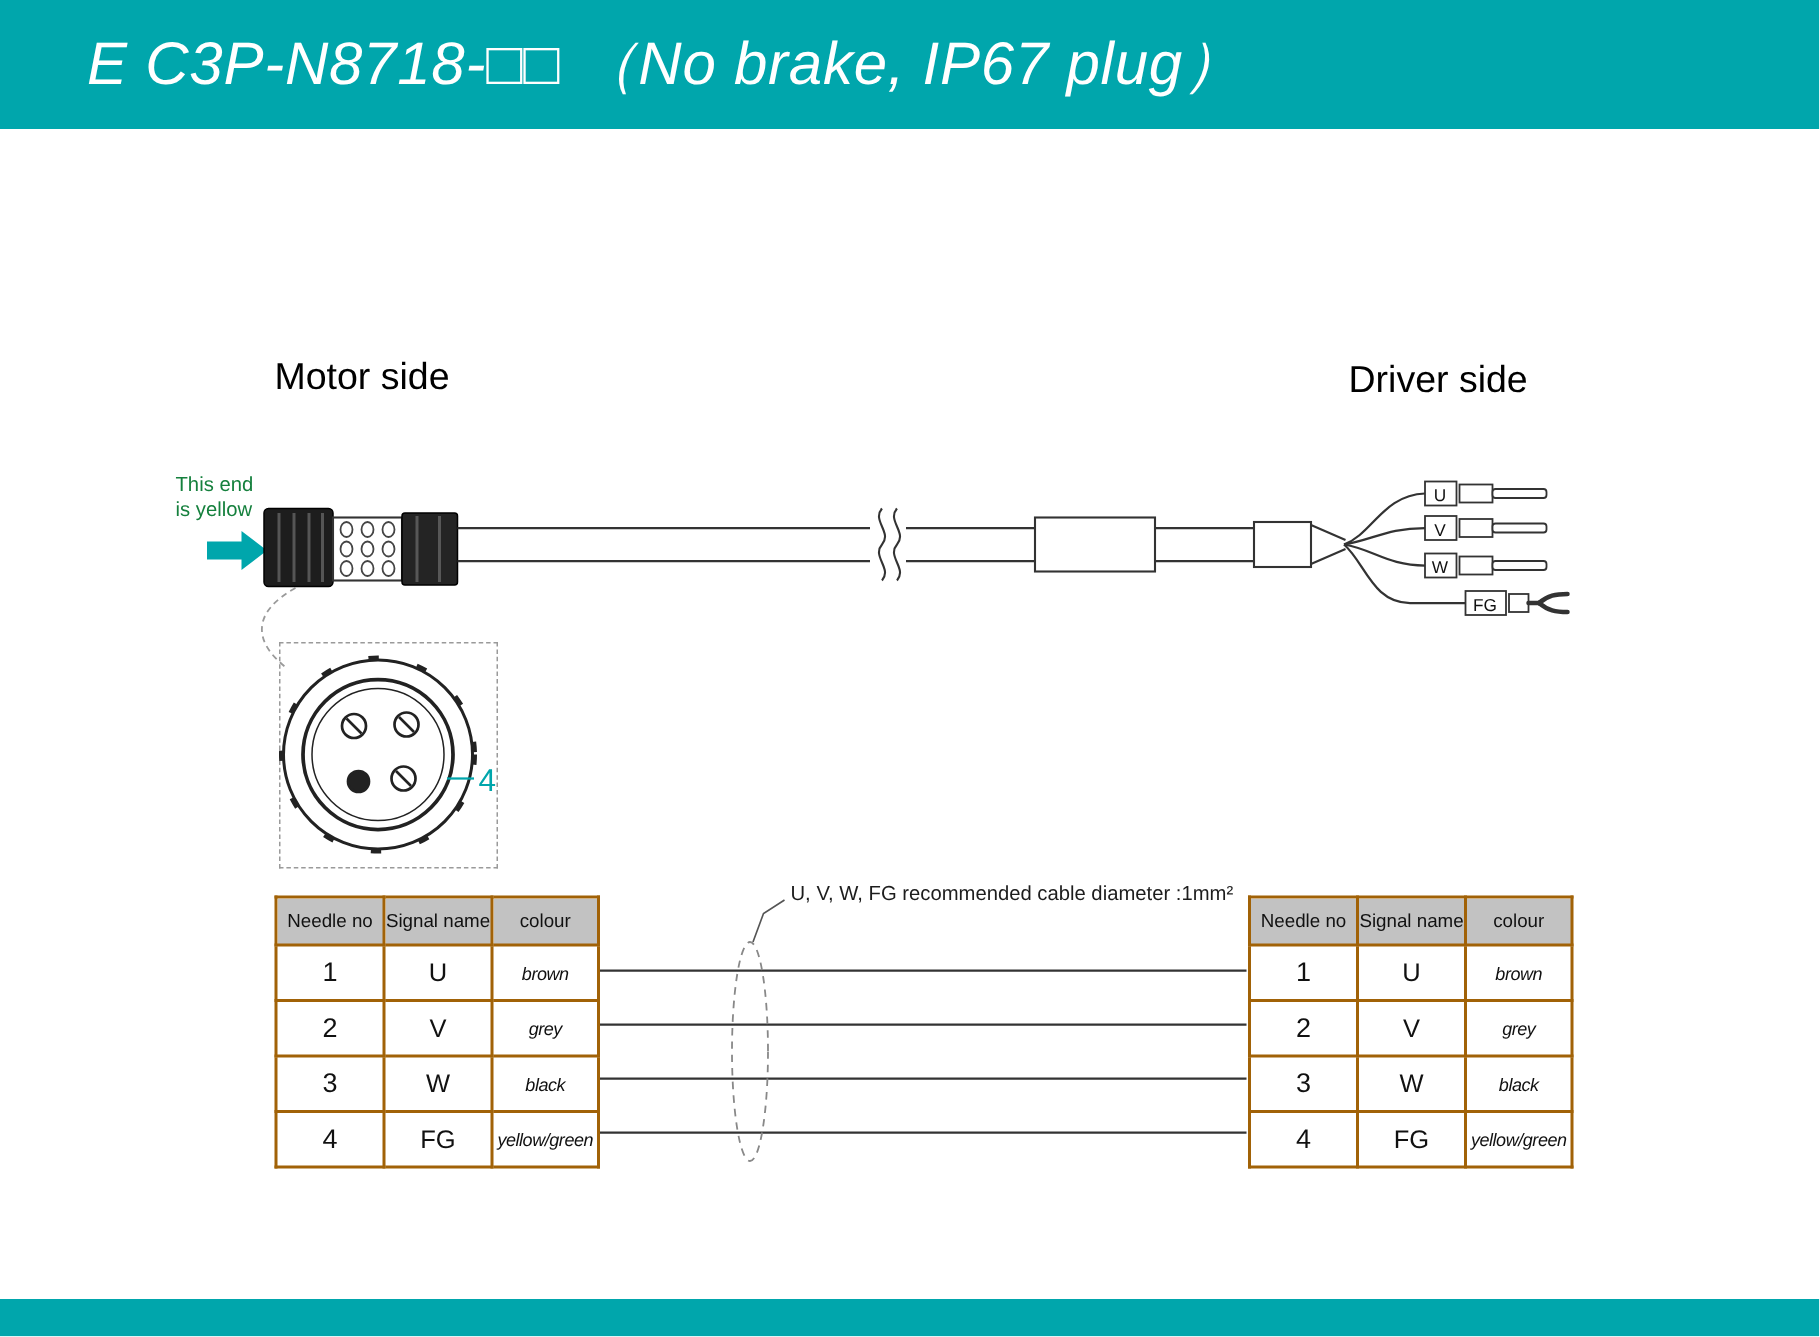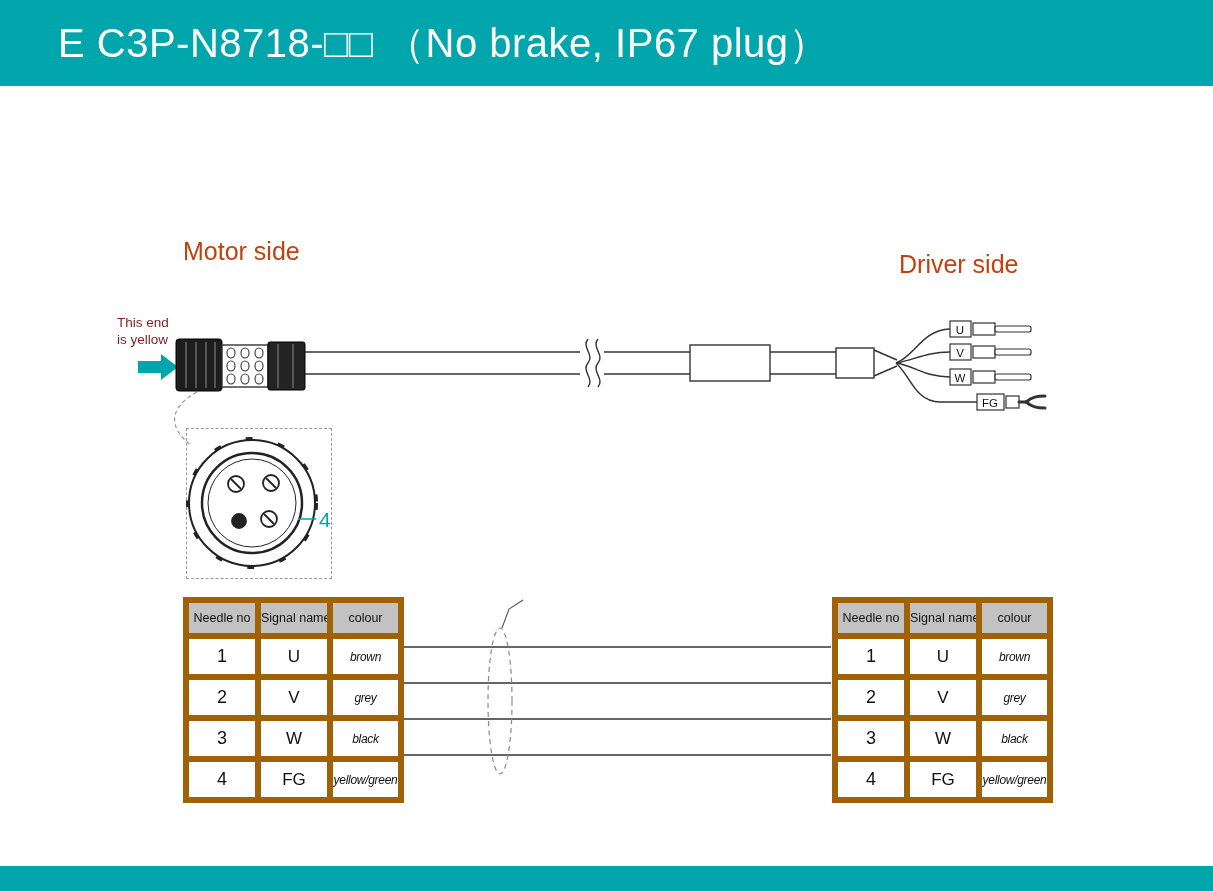--- a/index.html
+++ b/index.html
@@ -10,33 +10,34 @@
 
   
   #banner {
     position:absolute; left:0; top:0; width:1213px; height:86px;
     background:#00A6AC;
   }
   #banner .title {
     position:absolute; left:58px; top:0; height:112px; line-height:86px;
     color:#ffffff; font-size:40px; font-weight:400; letter-spacing:0.5px;
     white-space:nowrap;
+    font-style:italic;
   }
 
   
   #footer-bar {
     position:absolute; left:0; top:866px; width:1213px; height:25px;
     background:#00A6AC;
   }
 
   
-  .side-label { position:absolute; font-size:25px; font-weight:400; color:#c2410c; white-space:nowrap; }
+  .side-label { position:absolute; font-size:25px; font-weight:400; color:#000000; white-space:nowrap; }
 
   .visible-end {
-    position:absolute; left:117px; top:314px; font-size:13.5px; line-height:17px; color:#7f1d1d;
+    position:absolute; left:117px; top:314px; font-size:13.5px; line-height:17px; color:#15803d;
   }
 
   .cable-note {
     position:absolute; left:527px; top:588px; font-size:13.5px; color:#1d1d1d; white-space:nowrap;
   }
 
   
   #detail-box {
     position:absolute; left:186px; top:428px; width:144px; height:149px;
     border:1px dashed #9a9a9a;
@@ -44,48 +45,49 @@
 
   
   #diagram-svg { position:absolute; left:0; top:0; width:1213px; height:891px; }
 
   
   table.pin-table {
     position:absolute; border-collapse:collapse; table-layout:fixed;
     width:215px; background:#ffffff; z-index:3;
   }
   .pin-table th, .pin-table td {
-    border:6px solid #a16207; text-align:center; vertical-align:middle;
+    border:2px solid #a16207; text-align:center; vertical-align:middle;
     padding:0; overflow:hidden; white-space:nowrap;
   }
   .pin-table th {
     background:#c2c2c2; height:30px; font-size:12.5px; font-weight:400; color:#111;
   }
   .pin-table td { height:35px; color:#111; }
   td.c-no  { font-size:18px; }
   td.c-sig { font-size:17px; }
   td.c-col { font-size:12px; letter-spacing:-0.3px;font-style:italic; }
 </style>
 </head>
 <body>
 
 <div id="page">
 
   <div id="banner">
     <div class="title">E C3P-N8718-□□  （No brake, IP67 plug）</div>
   </div>
 
   <div class="side-label" style="left:183px; top:237px;">Motor side</div>
-  <div class="side-label" style="left:899px; top:250px;">Driver side</div>
+  <div class="side-label" style="left:899px; top:239px;">Driver side</div>
 
   <div class="visible-end">
     <span style="display:block;">This end</span>
     <span style="display:block;">is yellow</span>
   </div>
 
+  <div class="cable-note">U, V, W, FG recommended cable diameter :1mm²</div>
 
   <div id="detail-box"></div>
 
   <svg id="diagram-svg" viewBox="0 0 1213 891">
 
     <polygon points="138,361 161,361 161,354 178,367 161,380 161,373 138,373" fill="#00A6AC"></polygon>
 
     <path d="M197,392 C168,408 168,428 192,446" fill="none" stroke="#9a9a9a" stroke-width="1.2" stroke-dasharray="4 3"></path>
 
     <g>

